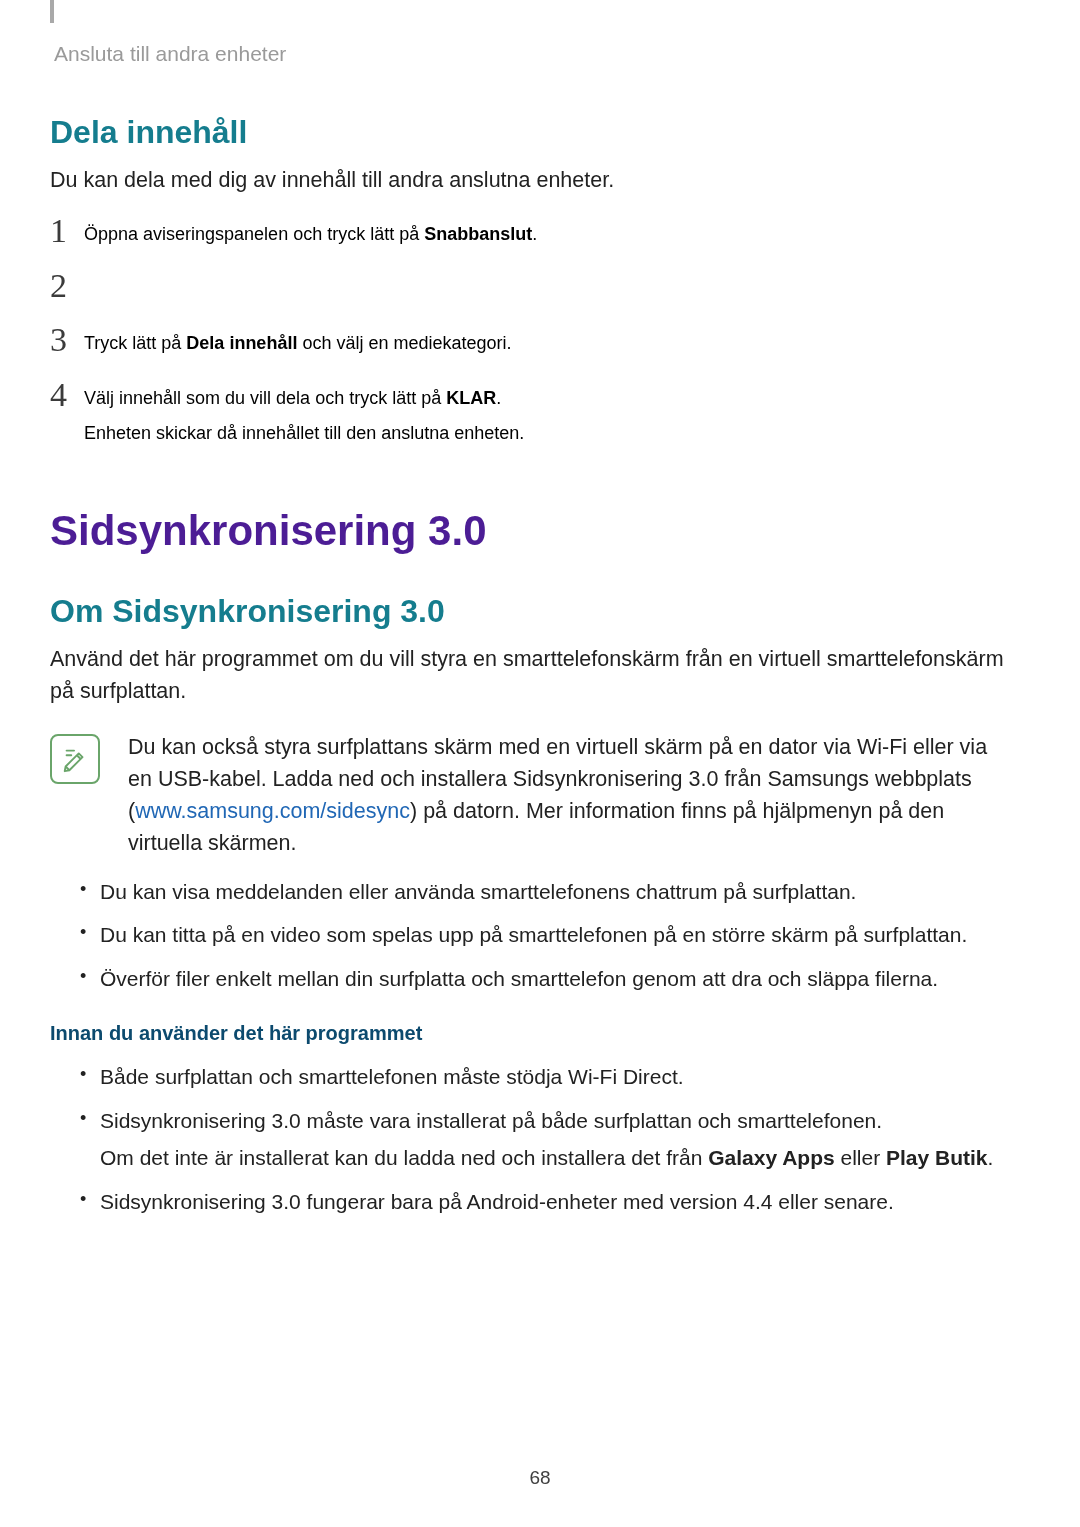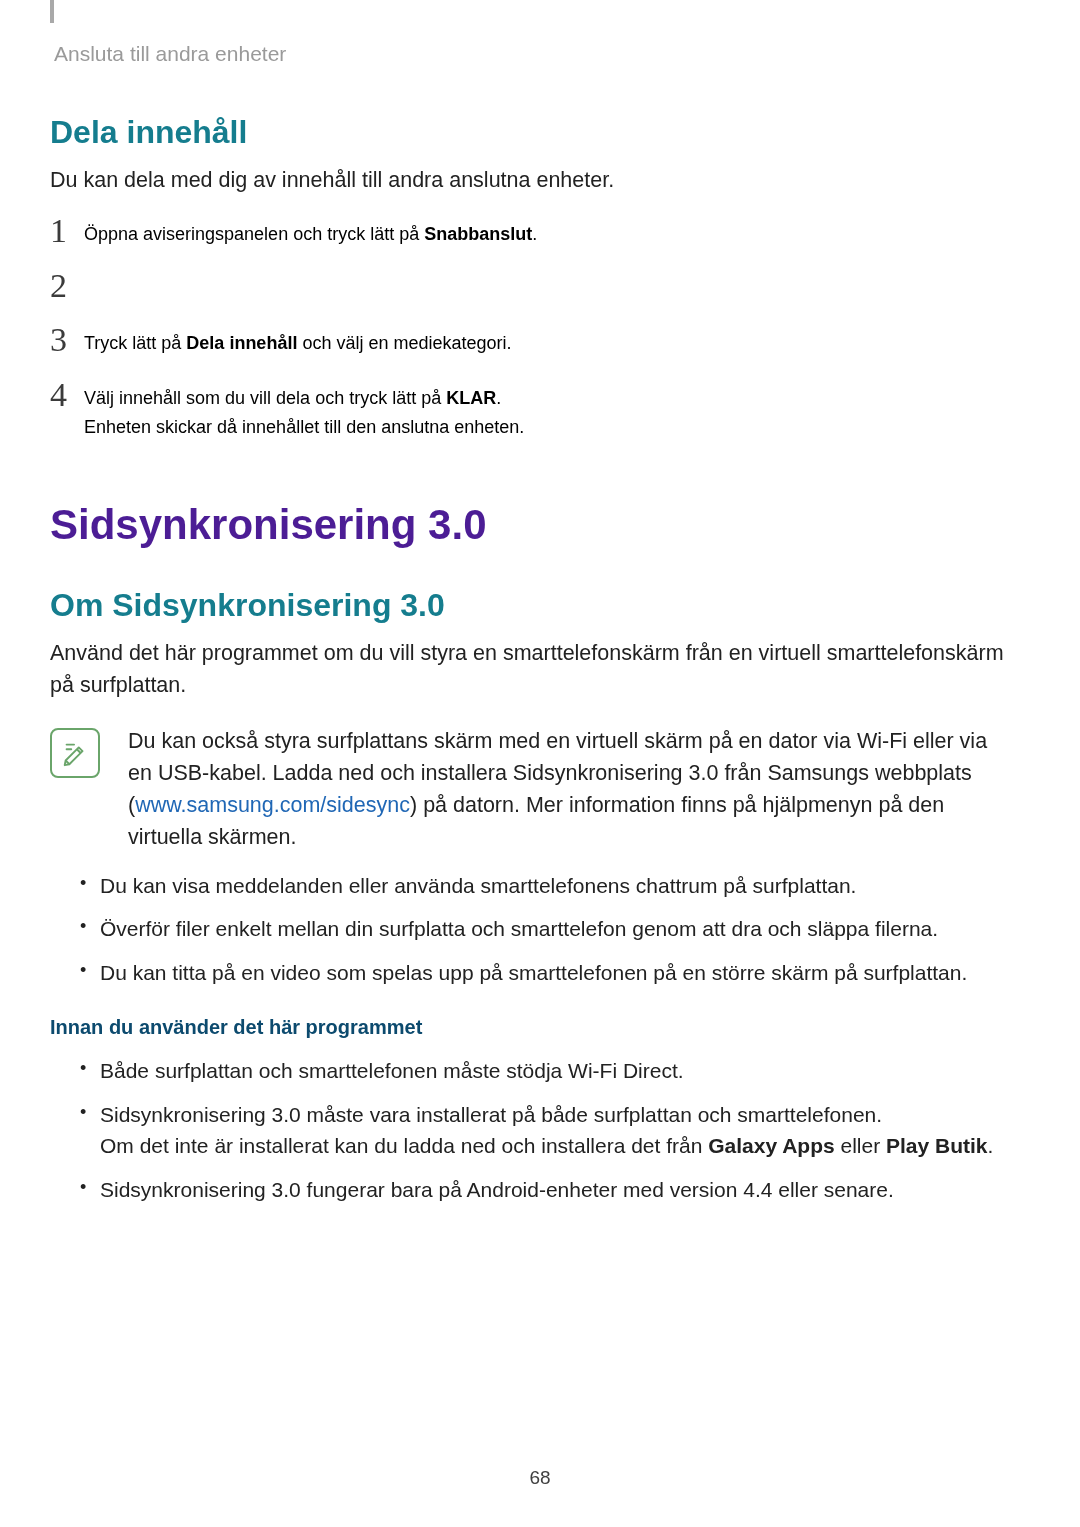--- a/index.html
+++ b/index.html
@@ -141,20 +141,21 @@
     position: absolute;
     bottom: 38px;
     left: 0;
     right: 0;
     text-align: center;
     font-size: 19px;
     color: #404040;
   }
   .sub-line {
     display: block;
+    margin-top: 6px;
   }
 </style>
 </head>
 <body>
 
 <div class="page">
   <div class="tab-mark"></div>
   <div class="header-text">Ansluta till andra enheter</div>
 
   <h2 class="teal">Dela innehåll</h2>
@@ -201,22 +202,22 @@
         <line x1="7" y1="12" x2="12" y2="12" stroke="#6aa56a" stroke-width="2" stroke-linecap="round"></line>
       </svg>
     </div>
     <div class="note-text">
       <span>Du kan också styra surfplattans skärm med en virtuell skärm på en dator via Wi-Fi eller via en USB-kabel. Ladda ned och installera Sidsynkronisering 3.0 från Samsungs webbplats (</span><span class="link">www.samsung.com/sidesync</span><span>) på datorn. Mer information finns på hjälpmenyn på den virtuella skärmen.</span>
     </div>
   </div>
 
   <ul class="dots">
     <li>Du kan visa meddelanden eller använda smarttelefonens chattrum på surfplattan.</li>
+    <li>Du kan titta på en video som spelas upp på smarttelefonen på en större skärm på surfplattan.</li>
     <li>Överför filer enkelt mellan din surfplatta och smarttelefon genom att dra och släppa filerna.</li>
-    <li>Du kan titta på en video som spelas upp på smarttelefonen på en större skärm på surfplattan.</li>
   </ul>
 
   <h3 class="black">Innan du använder det här programmet</h3>
 
   <ul class="dots">
     <li>Både surfplattan och smarttelefonen måste stödja Wi-Fi Direct.</li>
     <li>
       <span>Sidsynkronisering 3.0 måste vara installerat på både surfplattan och smarttelefonen.</span>
       <span class="sub-line">
         <span>Om det inte är installerat kan du ladda ned och installera det från </span><span class="bold">Galaxy Apps</span><span> eller </span><span class="bold">Play Butik</span><span>.</span>

